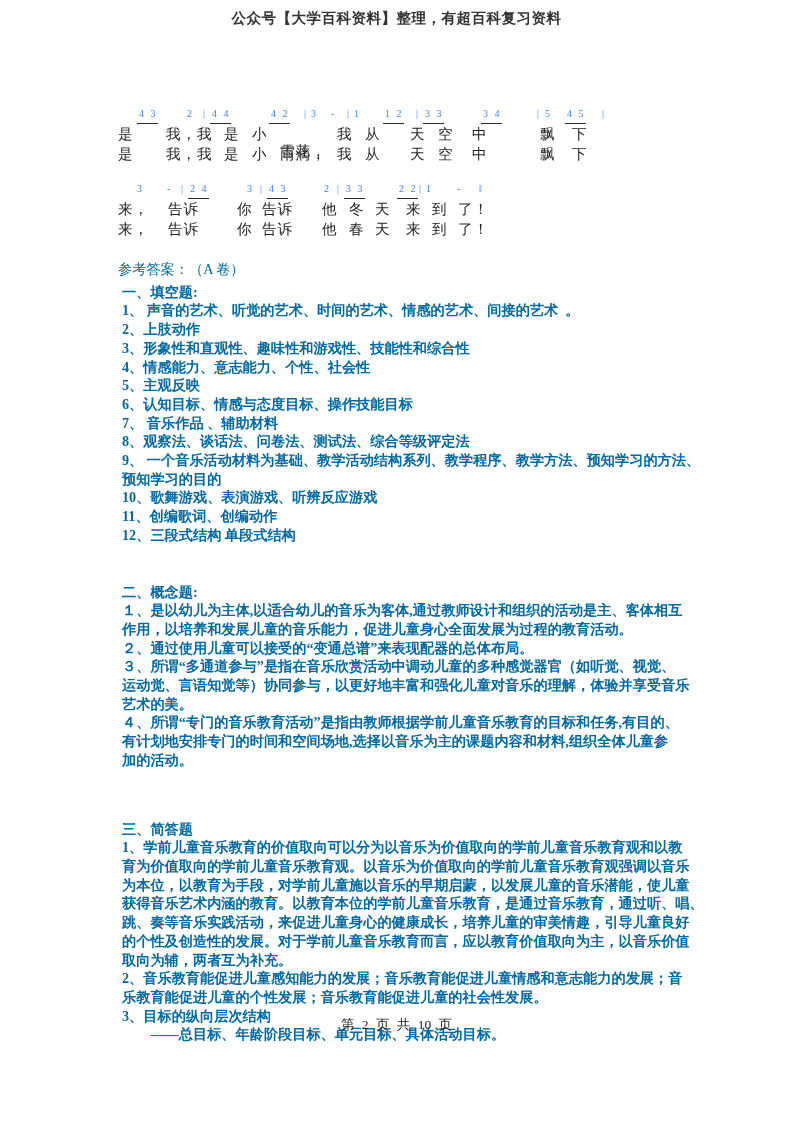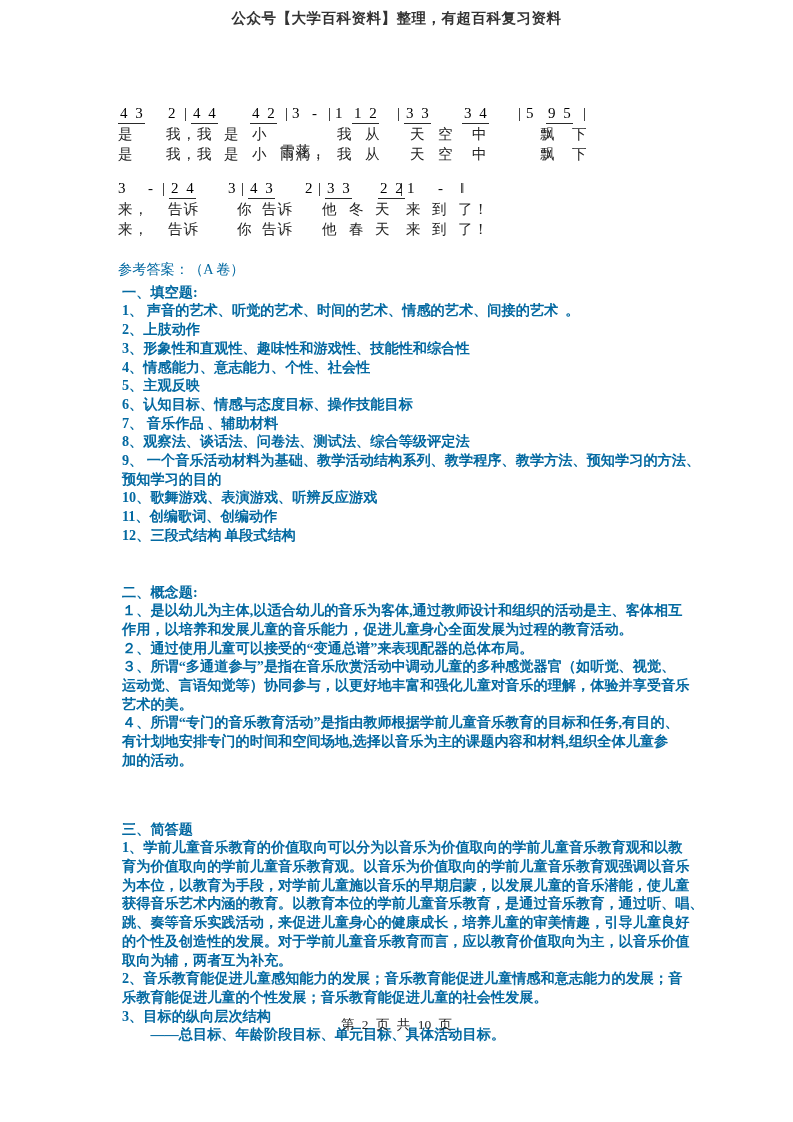--- a/index.html
+++ b/index.html
@@ -7,21 +7,21 @@
     position:relative;width:793px;height:1122px;background:#ffffff;
     font-family:"Liberation Serif","DejaVu Serif",serif;color:#212121;overflow:hidden;
   }
   .promo{
     position:absolute;top:9px;left:0;width:100%;text-align:center;
     font-weight:bold;font-size:14.5px;color:#333;letter-spacing:0.5px;
   }
   
   .music{position:absolute;top:0;left:0;width:100%;height:250px;}
   .tok{position:absolute;white-space:pre;line-height:15px;}
-  .note{font-size:15px;color:#000000;word-spacing:4px;}
+  .note{font-size:10px;color:#3b82f6;word-spacing:4px;margin-left:19px;}
   .note.u{border-bottom:1.2px solid #2a2a2a;padding:0 2px 2px 2px;}
   .lyric{font-size:14.5px;color:#222;letter-spacing:1px;}
   
   .answers{
     position:absolute;left:118px;top:260px;width:600px;
     font-size:14.2px;line-height:18.7px;color:#0369a1;
   }
   .answers div{white-space:pre-wrap;}
   .ans-title{}
   .sec{margin:4px;font-weight:bold;}
@@ -42,27 +42,27 @@
       <span class="tok note u" style="left: 118px; top: 106px;">4 3</span>
       <span class="tok note" style="left: 168px; top: 106px;">2</span>
       <span class="tok note" style="left: 184px; top: 106px;">|</span>
       <span class="tok note u" style="left: 191px; top: 106px;">4 4</span>
       <span class="tok note u" style="left: 250px; top: 106px;">4 2</span>
       <span class="tok note" style="left: 285px; top: 106px;">|</span>
       <span class="tok note" style="left: 292px; top: 106px;">3</span>
       <span class="tok note" style="left: 312px; top: 106px;">-</span>
       <span class="tok note" style="left: 328px; top: 106px;">|</span>
       <span class="tok note" style="left: 335px; top: 106px;">1</span>
-      <span class="tok note u" style="left: 352px; top: 106px;">1 2</span>
+      <span class="tok note u" style="left: 364px; top: 106px;">1 2</span>
       <span class="tok note" style="left: 397px; top: 106px;">|</span>
       <span class="tok note u" style="left: 404px; top: 106px;">3 3</span>
       <span class="tok note u" style="left: 462px; top: 106px;">3 4</span>
       <span class="tok note" style="left: 518px; top: 106px;">|</span>
       <span class="tok note" style="left: 526px; top: 106px;">5</span>
-      <span class="tok note u" style="left: 546px; top: 106px;">9 5</span>
+      <span class="tok note u" style="left: 546px; top: 106px;">4 5</span>
       <span class="tok note" style="left: 583px; top: 106px;">|</span>
       <span class="tok lyric" style="left: 118px; top: 127px;">是</span>
       <span class="tok lyric" style="left: 166px; top: 127px;">我，</span>
       <span class="tok lyric" style="left: 197px; top: 127px;">我</span>
       <span class="tok lyric" style="left: 224px; top: 127px;">是</span>
       <span class="tok lyric" style="left: 252px; top: 127px;">小</span>
       <span class="tok lyric" style="left: 280px; top: 144px;">雪花，</span>
       <span class="tok lyric" style="left: 337px; top: 127px;">我</span>
       <span class="tok lyric" style="left: 365px; top: 127px;">从</span>
       <span class="tok lyric" style="left: 410px; top: 127px;">天</span>

